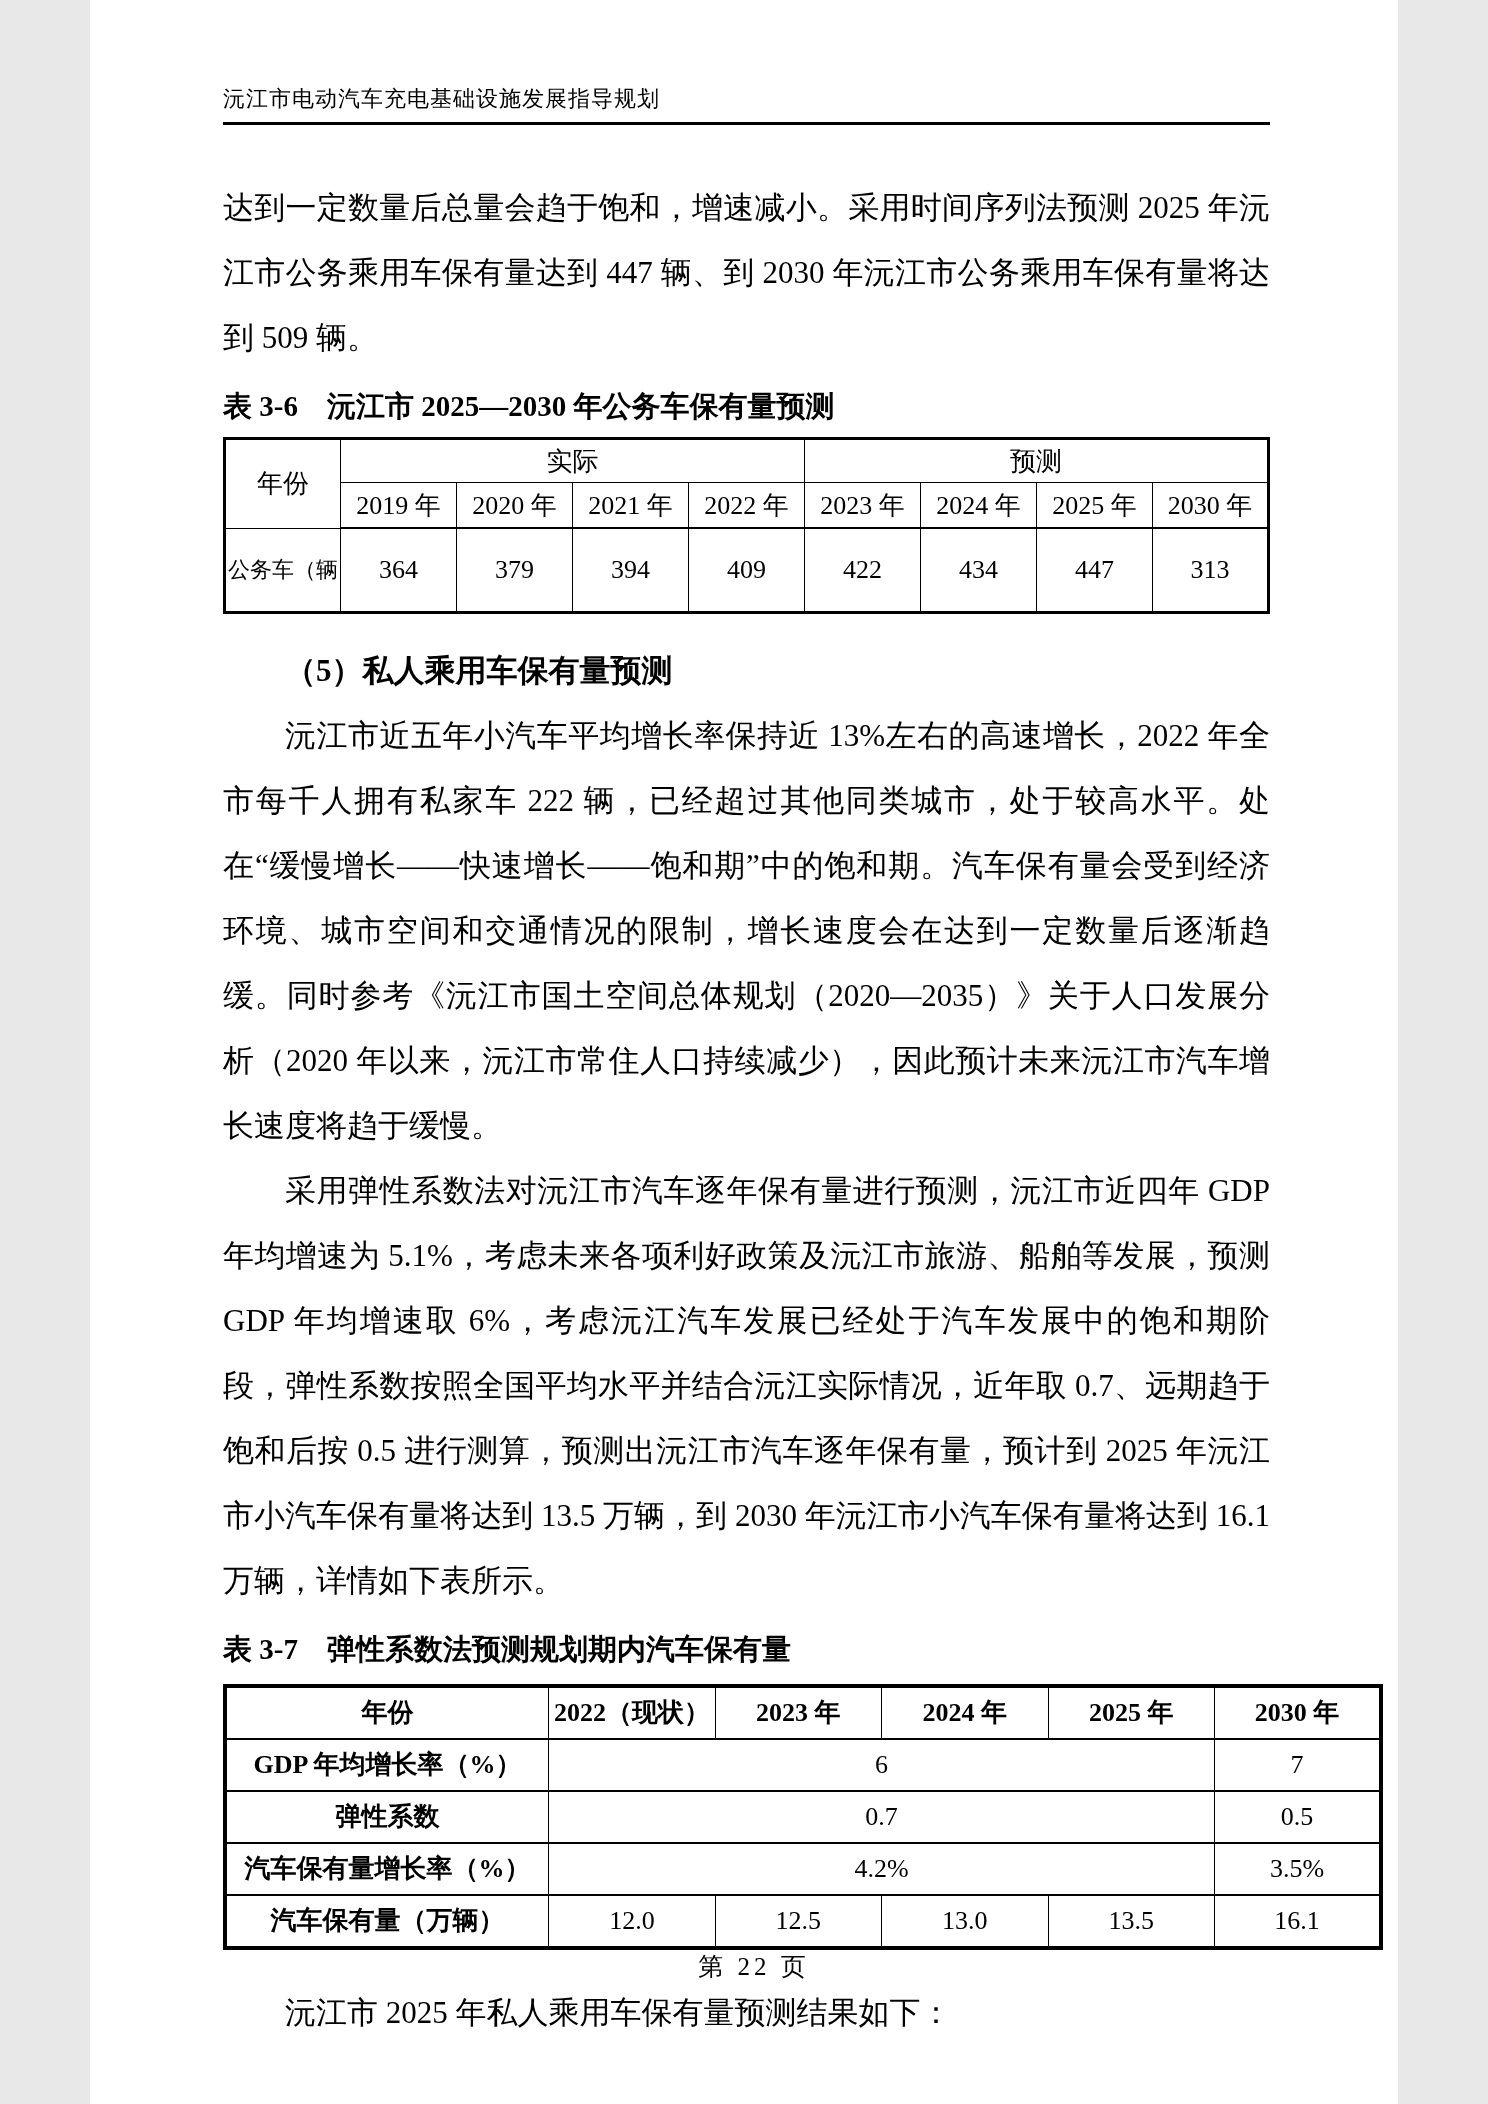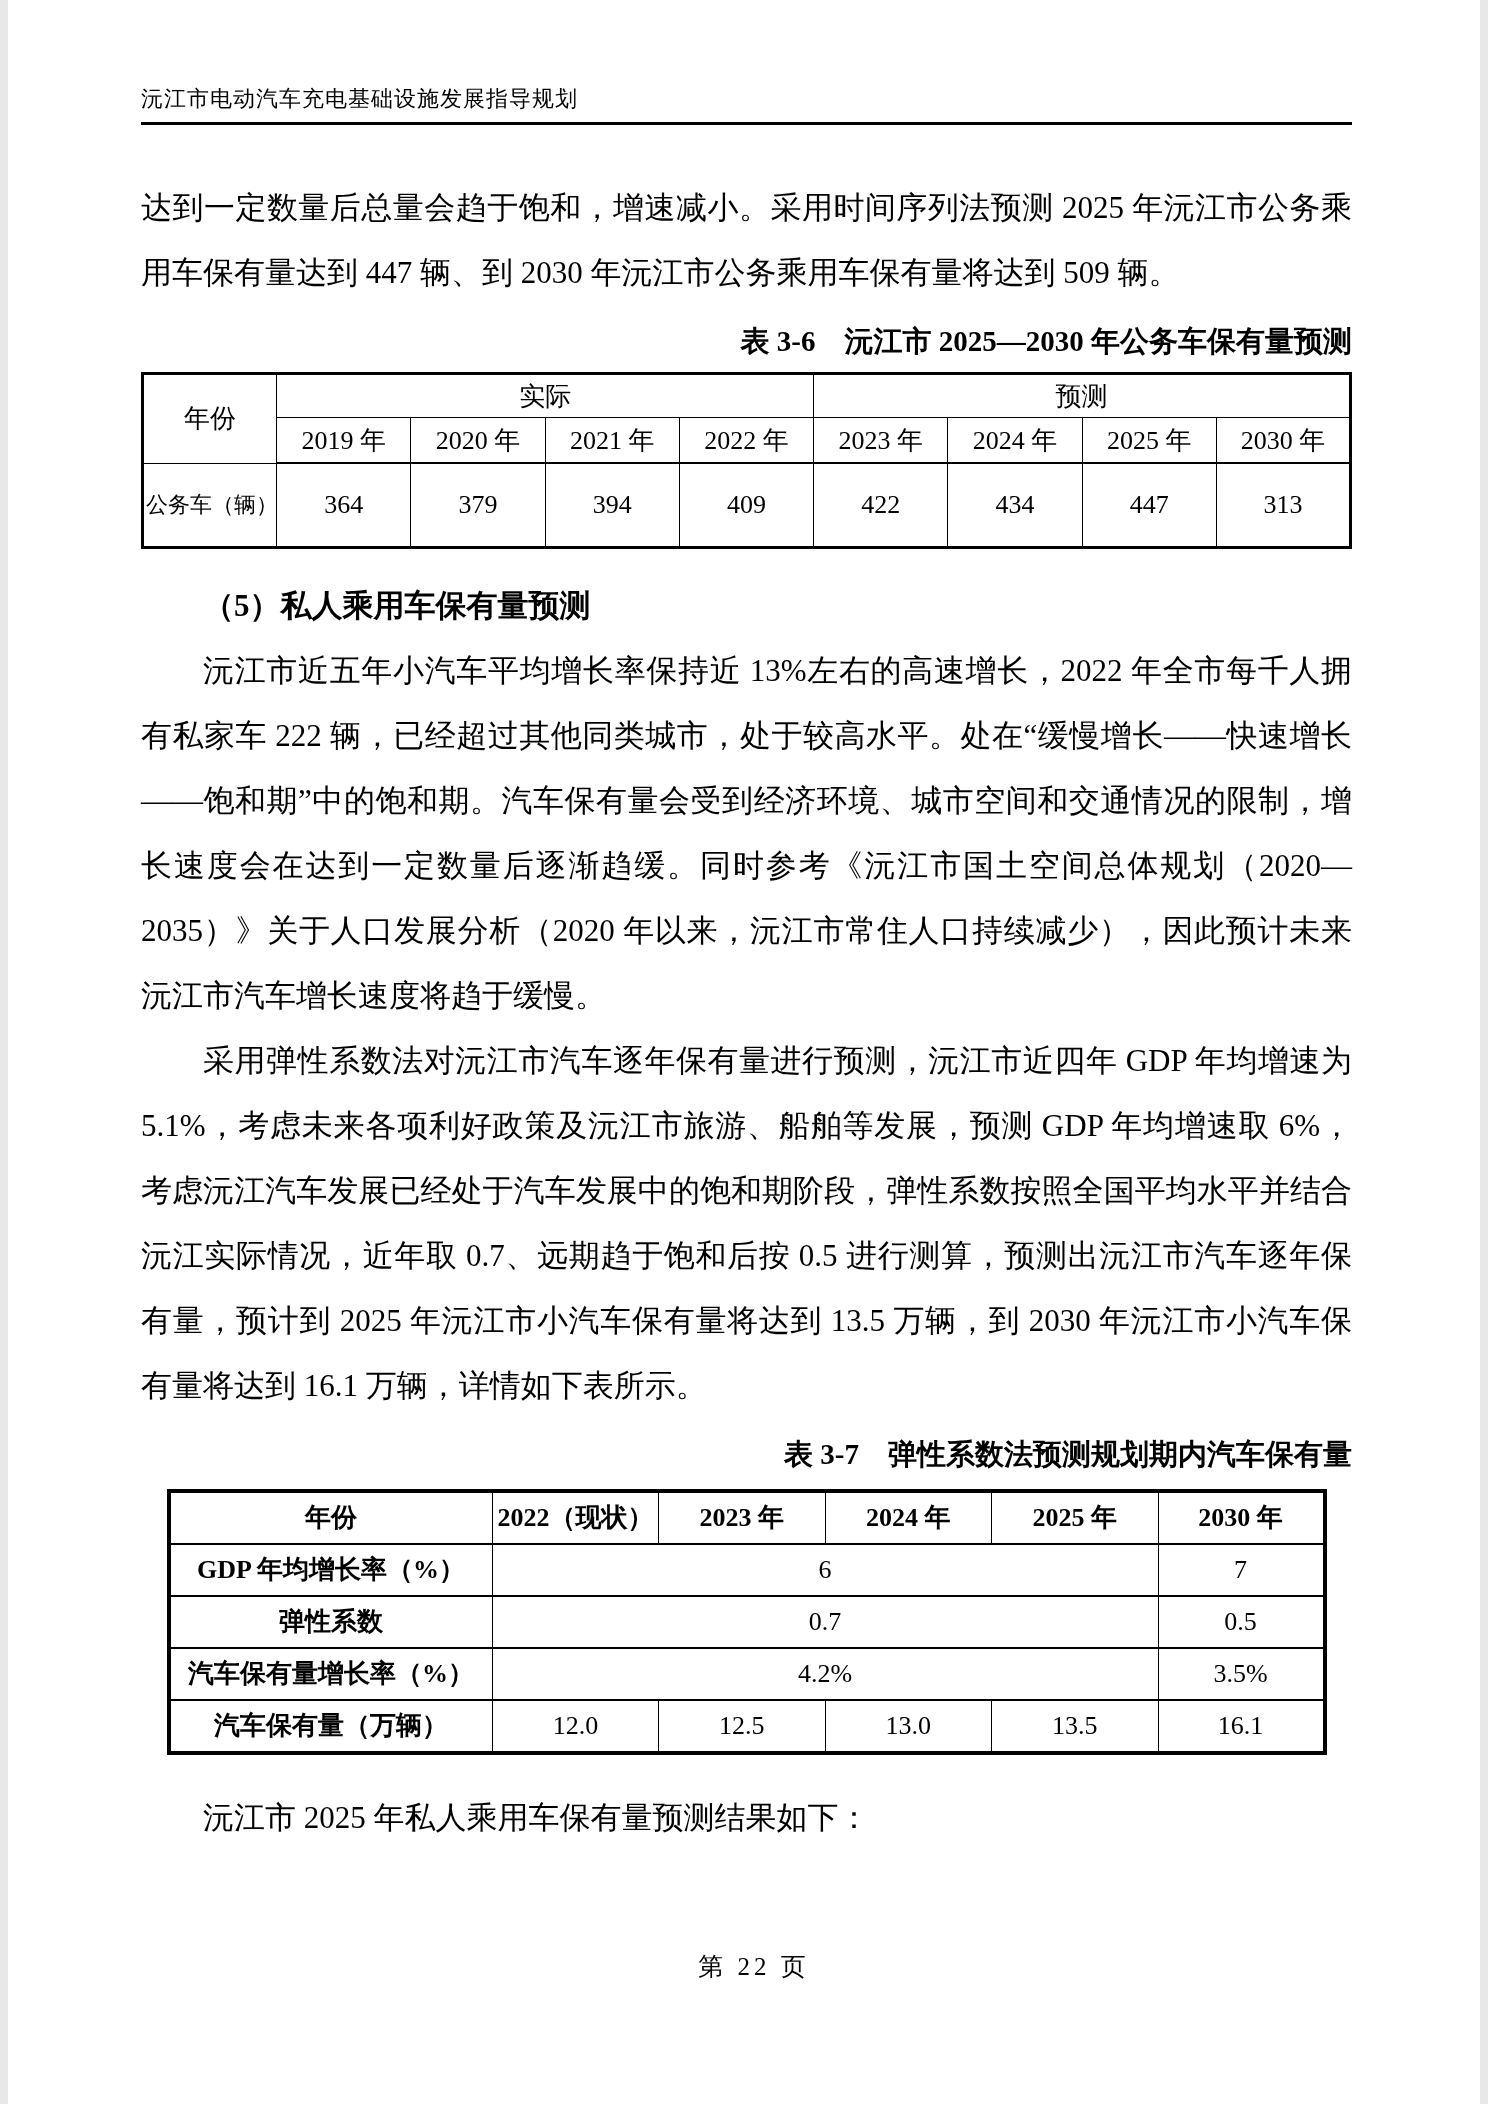--- a/index.html
+++ b/index.html
@@ -2,21 +2,21 @@
 <html><head>
 <meta charset="utf-8">
 <style>
   html, body {
     margin: 0;
     padding: 0;
     background: #e8e8e8;
   }
   .page {
     position: relative;
-    width: 1472px;
+    width: 1308px;
     height: 2104px;
     margin: 0 auto;
     background: #ffffff;
     color: #000000;
     font-family: "Liberation Serif", "DejaVu Serif", serif;
     overflow: hidden;
     box-sizing: border-box;
   }
   .content {
     padding: 84px 128px 0 133px;
@@ -33,21 +33,21 @@
     text-align: justify;
     margin: 0;
   }
   .para.indent {
     text-indent: 2em;
   }
   .para1 { margin-top: 50px; }
   .table-caption {
     font-size: 29px;
     font-weight: bold;
-    text-align: right;
+    text-align: left;
     margin-top: 14px;
     line-height: 45px;
   }
   table {
     border-collapse: collapse;
     table-layout: fixed;
     text-align: center;
     font-size: 26px;
     color: #000000;
     border-radius: 17px;

